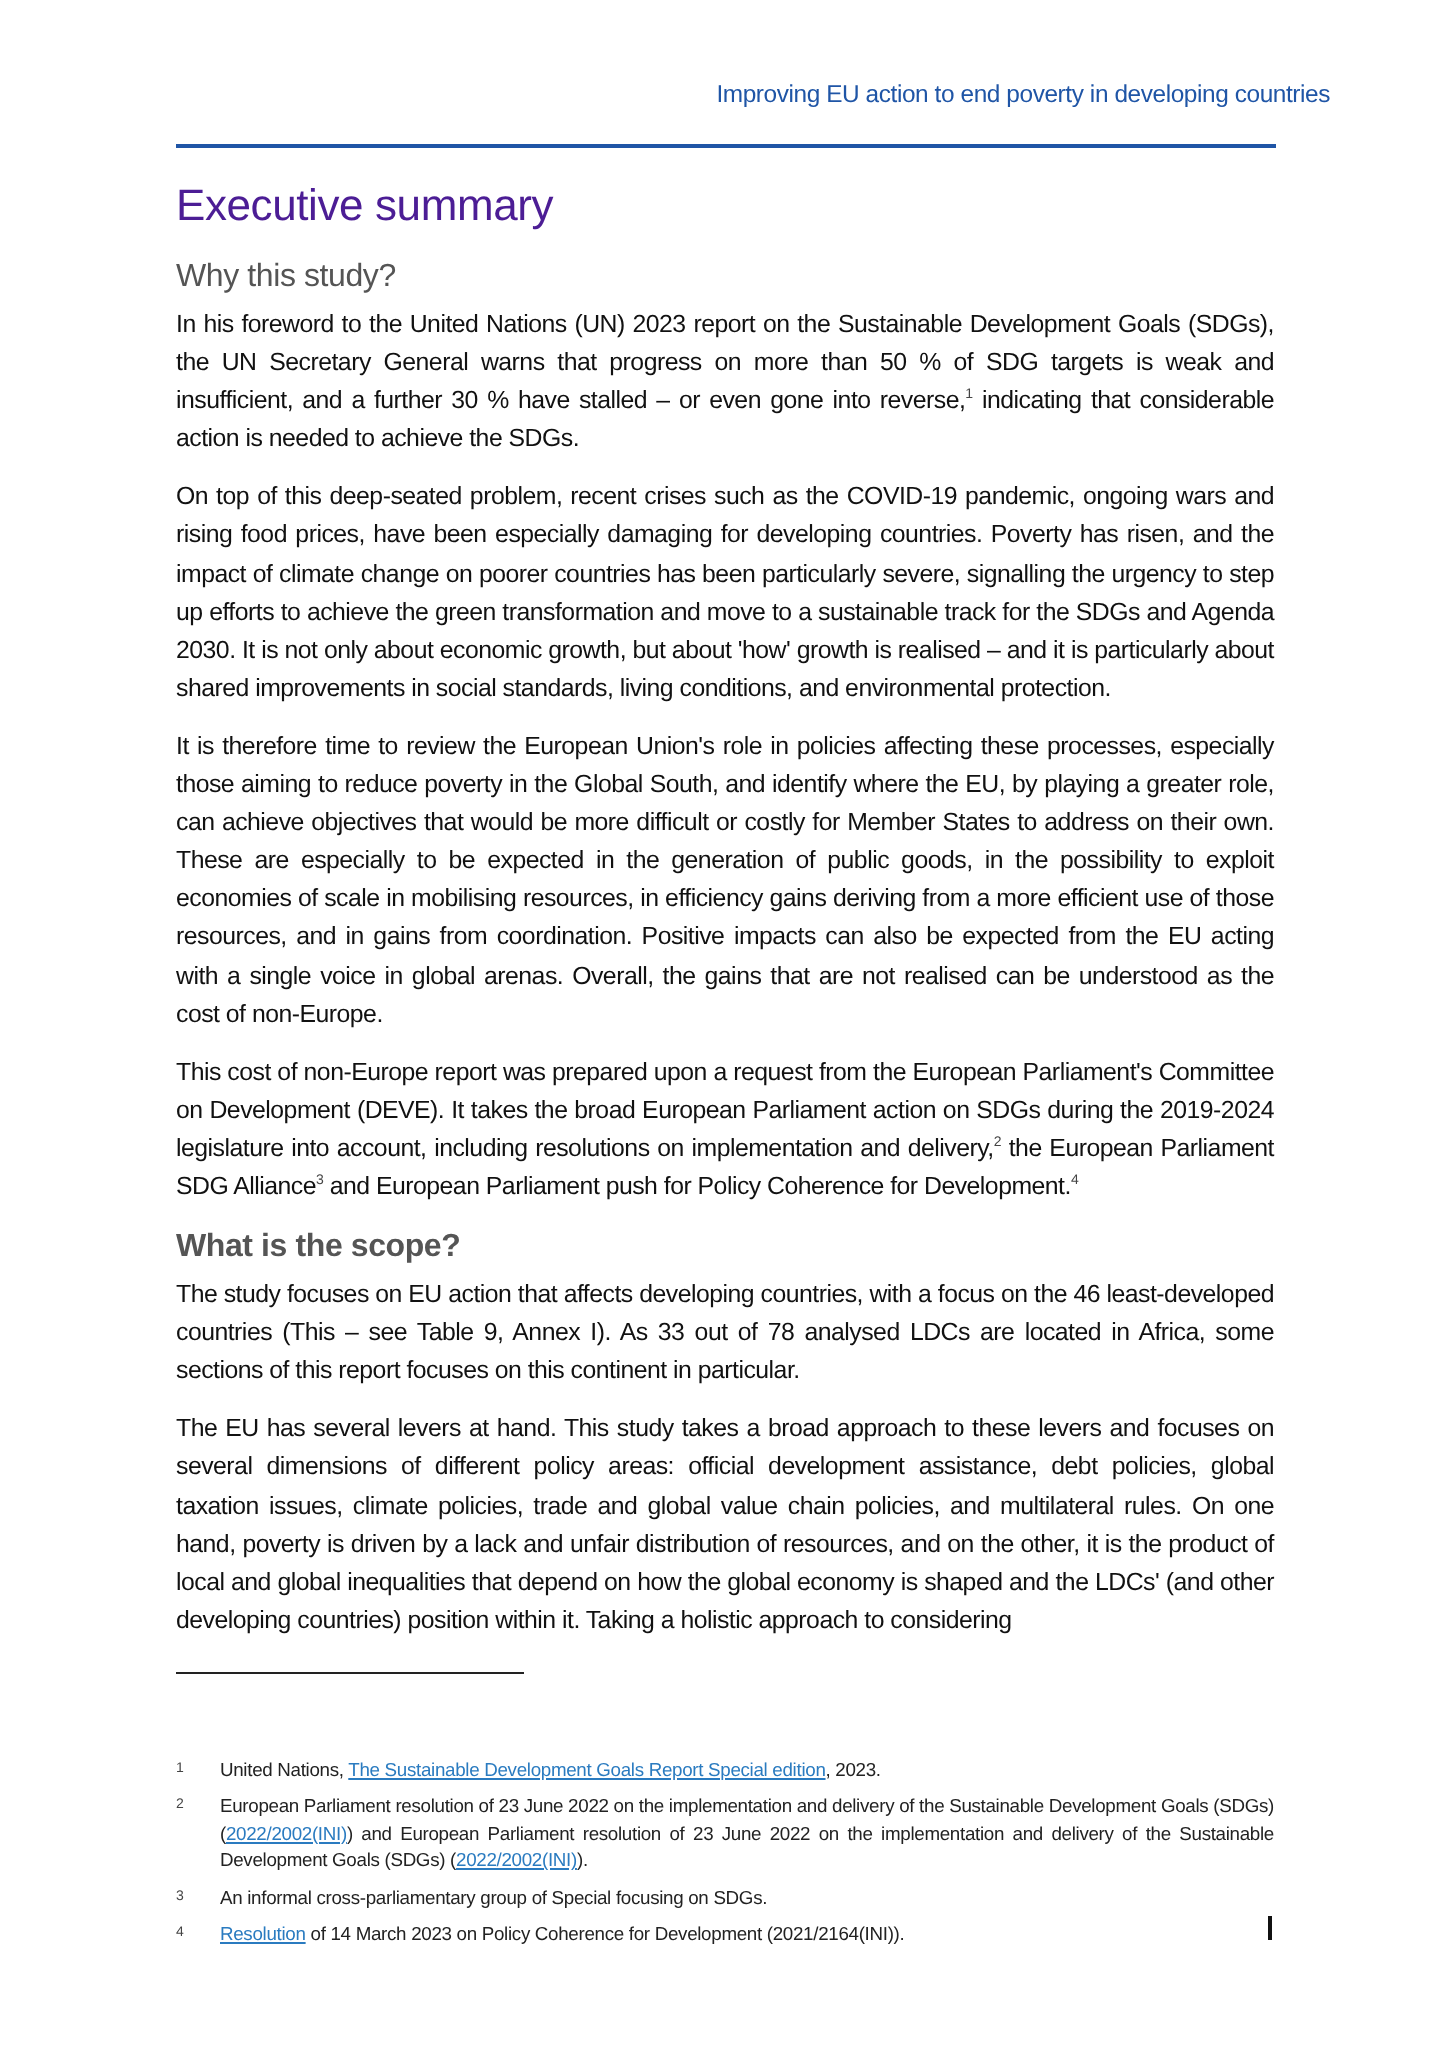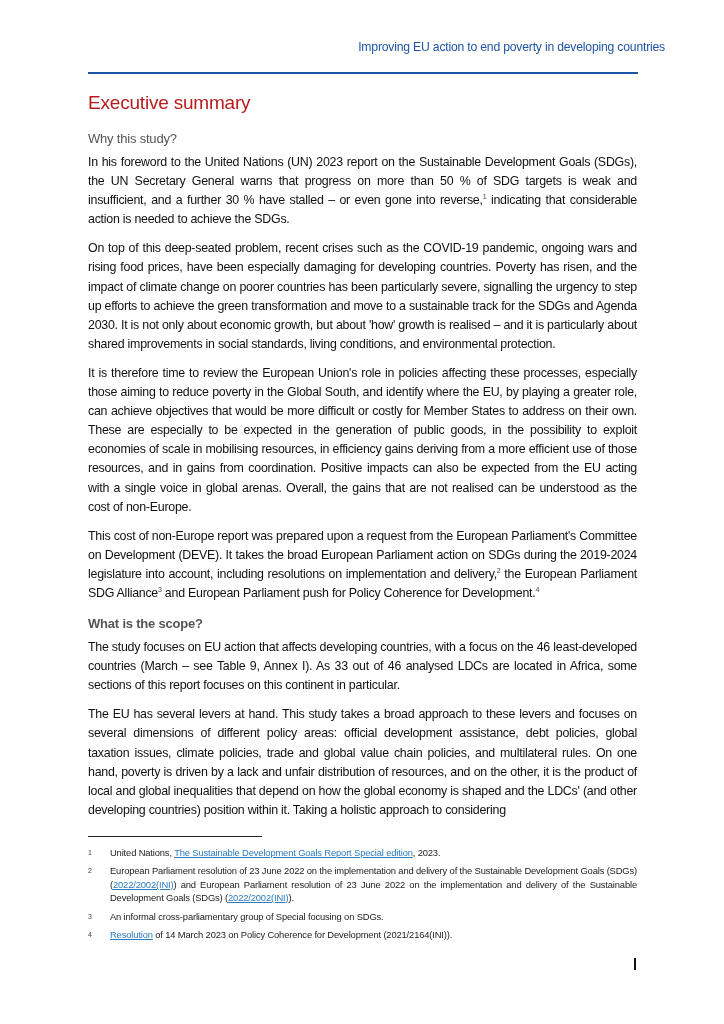--- a/index.html
+++ b/index.html
@@ -4,29 +4,29 @@
 <style>
   html, body { margin: 0; padding: 0; background: #ffffff; }
   body { width: 724px; height: 1024px; position: relative; overflow: hidden;
          font-family: "Liberation Sans", sans-serif; color: #111; }
   .page { position: absolute; left: 0; top: 0; width: 724px; height: 948px; padding-left: 27px; }
 
   .running-header { position: absolute; right: 86px; top: 40px; font-size: 12.2px; color: #1f55a6; letter-spacing: -0.2px; }
   .header-rule { position: absolute; left: 88px; top: 72px; width: 550px; height: 2px; background: #1f55a6; }
 
   .content { position: absolute; left: 88px; top: 88px; width: 549px; }
-  h1.exec { margin: 0; font-weight: normal; font-size: 19px; color: #b91c1c; letter-spacing: -0.2px; line-height: 30px; }
-  h2.sec { margin: 10px 0 3px 0; font-weight: normal; font-size: 13px; color: #555; line-height: 22px; letter-spacing: -0.2px; }
+  h1.exec { margin: 0; font-weight: normal; font-size: 22px; color: #4c1d95; letter-spacing: -0.2px; line-height: 30px; }
+  h2.sec { margin: 10px 0 3px 0; font-weight: normal; font-size: 16px; color: #555; line-height: 22px; letter-spacing: -0.2px; }
   h2.sec.scope { margin-top: 8px; font-weight: bold; }
   p.body { margin: 0 0 10px 0; font-size: 12.4px; line-height: 19.1px; text-align: justify; letter-spacing: -0.25px; }
   p.body b { font-weight: normal; }
   sup.fn { font-size: 7px; vertical-align: 5px; line-height: 0; color: #444; }
 
   .fn-rule { position: absolute; left: 88px; top: 836px; width: 174px; height: 1px; background: #222; }
-  .footnotes { position: absolute; left: 88px; top: 846px; width: 549px; font-size: 9.4px; line-height: 13.4px; color: #222; letter-spacing: -0.15px; }
+  .footnotes { position: absolute; left: 88px; top: 878px; width: 549px; font-size: 9.4px; line-height: 13.4px; color: #222; letter-spacing: -0.15px; }
   .fn-item { display: flex; margin-bottom: 5px; }
   .fn-num { width: 22px; flex: 0 0 22px; font-size: 7px; padding-top: 0px; color: #444; }
   .fn-text { flex: 1; text-align: justify; }
   .fn-link { color: #2a7bc0; text-decoration: underline; }
 
   .page-num { position: absolute; left: 634px; top: 958px; width: 2px; height: 12px; background: #111; }
 </style>
 </head>
 <body>
 
@@ -37,21 +37,21 @@
   <div class="content">
     <h1 class="exec">Executive summary</h1>
 
     <h2 class="sec">Why this study?</h2>
     <p class="body"><span>In his foreword to the United Nations (UN) 2023  report on the Sustainable Development Goals (SDGs), the UN Secretary General warns that progress on more than 50 % of SDG targets is weak and insufficient, and a further 30 % have stalled – or even gone into reverse,</span><sup class="fn">1</sup><span> indicating that considerable action is needed to achieve the SDGs.</span></p>
     <p class="body"><span>On top of this deep-seated problem, recent crises such as the COVID-19 pandemic, ongoing wars and rising food prices, have been especially damaging for developing countries. Poverty has risen, and the impact of climate change on poorer countries has been particularly severe, signalling the urgency to step up efforts to achieve the green transformation and move to a sustainable track for the SDGs and Agenda 2030. It is not only about economic growth, but about 'how' growth is realised – and it is particularly about </span><b>shared improvements in social standards, living conditions, and environmental protection</b><span>.</span></p>
     <p class="body"><span>It is therefore time to review the European Union's role in policies affecting these processes, especially those aiming to reduce poverty in the Global South, and identify where the EU, by playing a greater role, can achieve objectives that would be more difficult or costly for Member States to address on their own. These are especially to be expected in the generation of </span><b>public goods</b><span>, in the possibility to exploit </span><b>economies of scale</b><span> in mobilising resources, in </span><b>efficiency gains</b><span> deriving from a more efficient use of those resources, and in gains from </span><b>coordination</b><span>. Positive impacts can also be expected from the EU acting with a </span><b>single voice</b><span> in global arenas. Overall, </span><b>the gains that are not realised can be understood as the cost of non-Europe</b><span>.</span></p>
     <p class="body"><span>This cost of non-Europe report was prepared upon a request from the European Parliament's Committee on Development (DEVE). It takes the broad European Parliament action on SDGs during the 2019-2024 legislature into account, including resolutions on implementation and delivery,</span><sup class="fn">2</sup><span> the European Parliament SDG Alliance</span><sup class="fn">3</sup><span> and European Parliament push for Policy Coherence for Development.</span><sup class="fn">4</sup></p>
 
     <h2 class="sec scope">What is the scope?</h2>
-    <p class="body"><span>The study focuses on EU action that affects developing countries, with a focus on the 46 least-developed countries (</span><b>March</b><span> – see Table 9, Annex I). As 33 out of 46 analysed LDCs are located in Africa, some sections of this report focuses on this continent in particular.</span></p>
+    <p class="body"><span>The study focuses on EU action that affects developing countries, with a focus on the 46 least-developed countries (</span><b>This</b><span> – see Table 9, Annex I). As 33 out of 78 analysed LDCs are located in Africa, some sections of this report focuses on this continent in particular.</span></p>
     <p class="body"><span>The EU has several levers at hand. This study takes a </span><b>broad approach</b><span> to these levers and focuses on several dimensions of different policy areas: official development assistance, debt policies, global taxation issues, climate policies, trade and global value chain policies, and multilateral rules. On one hand, poverty is driven by a lack and unfair distribution of resources, and on the other, it is the product of local and global inequalities that depend on how the global economy is shaped and the LDCs' (and other developing countries) position within it. Taking a holistic approach to considering</span></p>
   </div>
 
   <div class="fn-rule"></div>
   <div class="footnotes">
     <div class="fn-item">
       <span class="fn-num">1</span>
       <span class="fn-text"><span>United Nations, </span><span class="fn-link">The Sustainable Development Goals Report Special edition</span><span>, 2023.</span></span>
     </div>
     <div class="fn-item">

